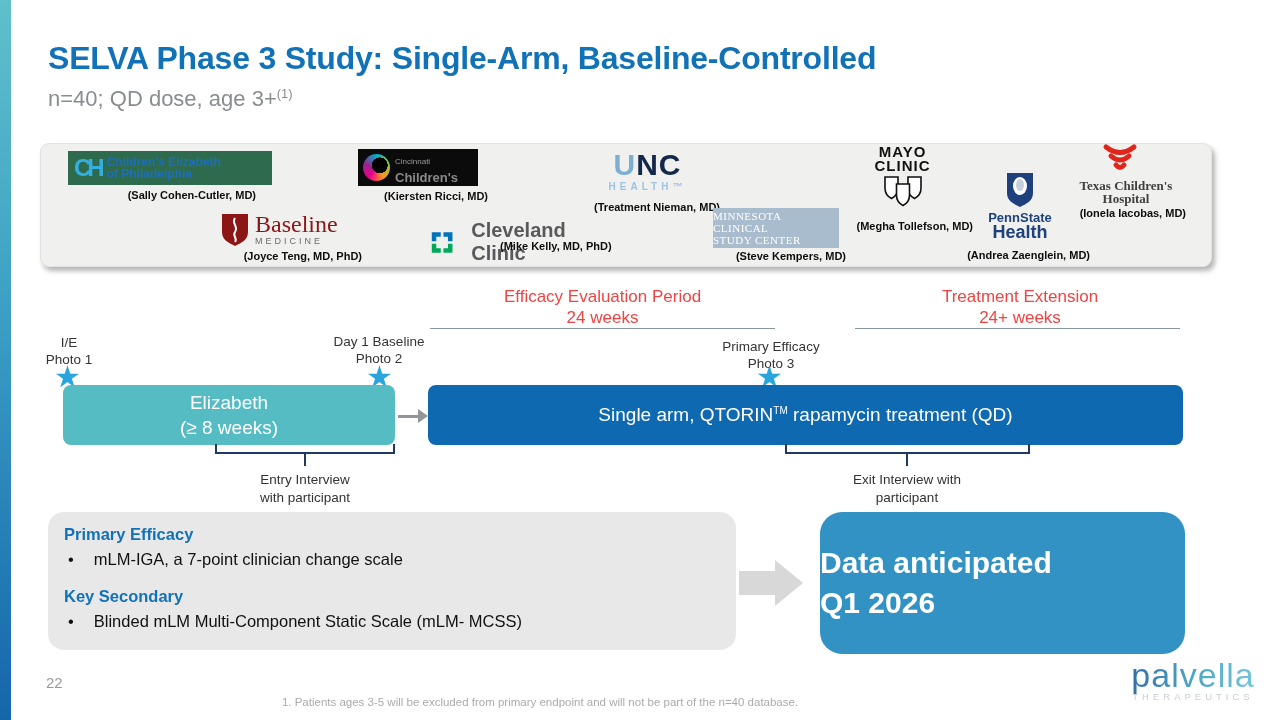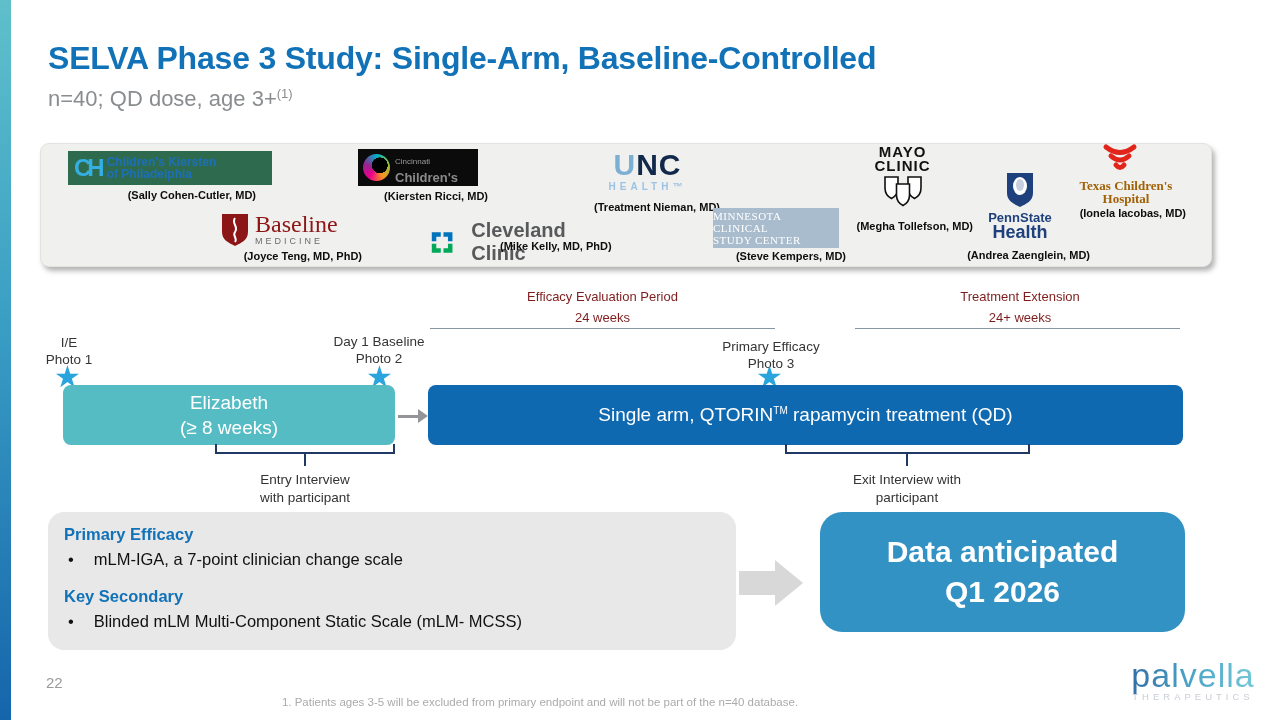--- a/index.html
+++ b/index.html
@@ -34,39 +34,39 @@
 
   .unc-box { left:600px; top:150px; width:95px; text-align:center; }
   .unc-word { font-size:30px; font-weight:700; line-height:30px; letter-spacing:1px; }
   .unc-u { color:#7bafd4; } .unc-n { color:#13294b; } .unc-c { color:#13294b; }
   .unc-sub { font-size:10px; letter-spacing:4px; color:#9cc3e5; font-weight:700; margin-top:1px; }
 
   .mayo-box { left:855px; top:145px; width:95px; text-align:center; }
   .mayo-word { font-size:15px; font-weight:800; color:#111; line-height:14px; letter-spacing:1px; }
 
   .tex-box { left:1066px; top:143px; width:108px; text-align:center; }
-  .tex-name { font-family:"Liberation Serif", serif; font-weight:700; font-size:13px; color:#a16207; line-height:13px;margin-left:12px; }
+  .tex-name { font-family:"Liberation Serif", serif; font-weight:700; font-size:13px; color:#404040; line-height:13px;margin-left:12px; }
 
   .stan-box { left:220px; top:213px; width:135px; display:flex; gap:5px; align-items:flex-start; }
   .stan-name { font-family:"Liberation Serif", serif; font-size:24px; color:#8c1515; line-height:22px; }
   .stan-sub { font-size:9px; letter-spacing:3px; color:#6b6b6b; margin-top:1px; }
 
   .clev-box { left:430px; top:219px; width:180px; display:flex; gap:17px; align-items:center; }
   .clev-name { font-size:20px; font-weight:700; color:#58595b; }
 
   .minn-box { left:713px; top:208px; width:126px; height:40px; background:#a9bccd;
     display:flex; flex-direction:column; justify-content:center; text-align:left; }
   .minn-text { font-family:"Liberation Serif", serif; font-size:11px; color:#fff; line-height:12px; letter-spacing:0.5px; }
 
   .penn-box { left:980px; top:172px; width:80px; text-align:center; }
   .penn-l1 { font-size:13px; font-weight:700; color:#1e407c; line-height:12px; }
   .penn-l2 { font-size:18px; font-weight:700; color:#1e407c; line-height:17px; }
 
   
-  .period-label { font-size:13px; color:#7f1d1d; text-align:center; line-height:21px; }
+  .period-label { font-size:17px; color:#ef4444; text-align:center; line-height:21px; }
   .period-line { height:1px; background:#8796a3; }
   .milestone { font-size:13.5px; color:#353535; text-align:center; line-height:17px; }
   .star { font-size:30px; color:#2aa4dd; line-height:26px; }
 
   .baseline-box { left:63px; top:385px; width:332px; height:60px; background:#56bcc4; border-radius:8px;
     display:flex; flex-direction:column; align-items:center; justify-content:center; color:#fff; font-size:19px; line-height:25px; }
   .treatment-box { left:428px; top:385px; width:755px; height:60px; background:#0f69b1; border-radius:8px;
     display:flex; align-items:center; justify-content:center; color:#fff; font-size:19px; }
   .treatment-box sup { font-size:10px; vertical-align:super; }
 
@@ -81,22 +81,22 @@
   
   .endpoints { left:48px; top:512px; width:688px; height:138px; background:#e8e8e8; border-radius:16px; padding:13px 16px; }
   .ep-head { color:#1272b8; font-weight:700; font-size:16.5px; }
   .ep-bullet { display:flex; gap:20px; font-size:16.5px; color:#111; margin-top:6px; padding-left:4px; }
   .ep-gap { height:18px; }
 
   .big-arrow-body { left:739px; top:571px; width:36px; height:24px; background:#d8d8d8; }
   .big-arrow-head { left:775px; top:560px; width:0; height:0;
     border-left:28px solid #d8d8d8; border-top:23px solid transparent; border-bottom:23px solid transparent; }
 
-  .callout { left:820px; top:512px; width:365px; height:120px; background:#3392c4; border-radius:22px;
-    display:flex; flex-direction:column; align-items:center; justify-content:center;
+  .callout { left:820px; top:512px; width:365px; height:142px; background:#3392c4; border-radius:22px;
+    display:flex; flex-direction:column; justify-content:center;
     color:#fff; font-size:30px; font-weight:700; line-height:40px; }
 
   
   .page-num { left:46px; top:674px; font-size:15px; color:#9a9a9a; }
   .footnote { left:0; top:696px; width:1080px; text-align:center; font-size:11.5px; color:#ababab; }
   .brand { left:1113px; top:656px; width:160px; text-align:center; }
   .brand-name { font-size:34px; letter-spacing:1px; font-weight:400;
     background:linear-gradient(90deg,#2a5f9e,#4da6c6,#7fd0dd);
     -webkit-background-clip:text; background-clip:text; -webkit-text-fill-color:transparent; color:#4a9cc0; }
   .brand-sub { font-size:9.5px; letter-spacing:4px; color:#c9cfd6; margin-top:-4px; }
@@ -111,21 +111,21 @@
   <div class="abs title">SELVA Phase 3 Study: Single-Arm, Baseline-Controlled</div>
   <div class="abs subtitle">
     <span>n=40; QD dose, age 3+</span><sup>(1)</sup>
   </div>
 
   <div class="abs logo-panel"></div>
 
   <div class="abs chop-box">
     <span class="chop-mono">CH</span>
     <span class="chop-text">
-      <span>Children's Kiersten</span><br>
+      <span>Children's Elizabeth</span><br>
       <span>of Philadelphia</span>
     </span>
   </div>
   <div class="abs doctor" style="left:68px;top:189px;width:188px;">(Sally Cohen-Cutler, MD)</div>
 
   <div class="abs cin-box">
     <span class="cin-swirl"></span>
     <span>
       <span class="cin-l1">Cincinnati</span><br>
       <span class="cin-l2">Children's</span>

